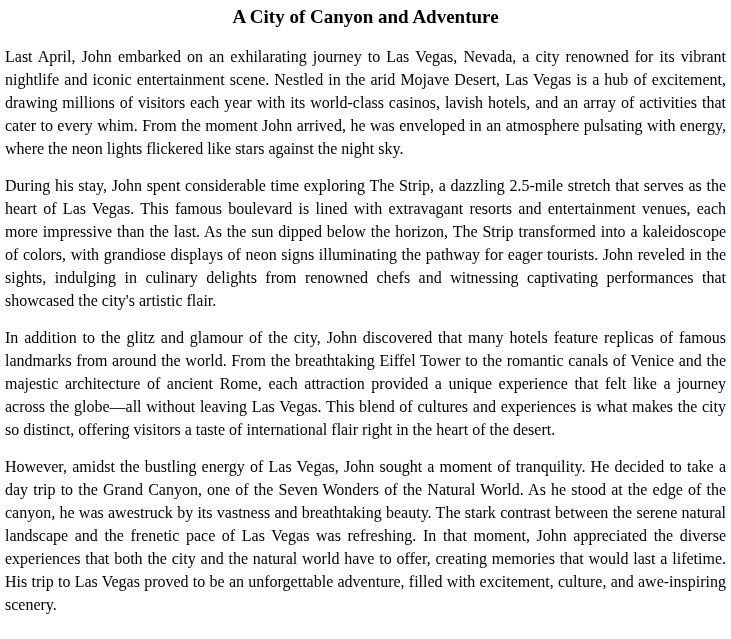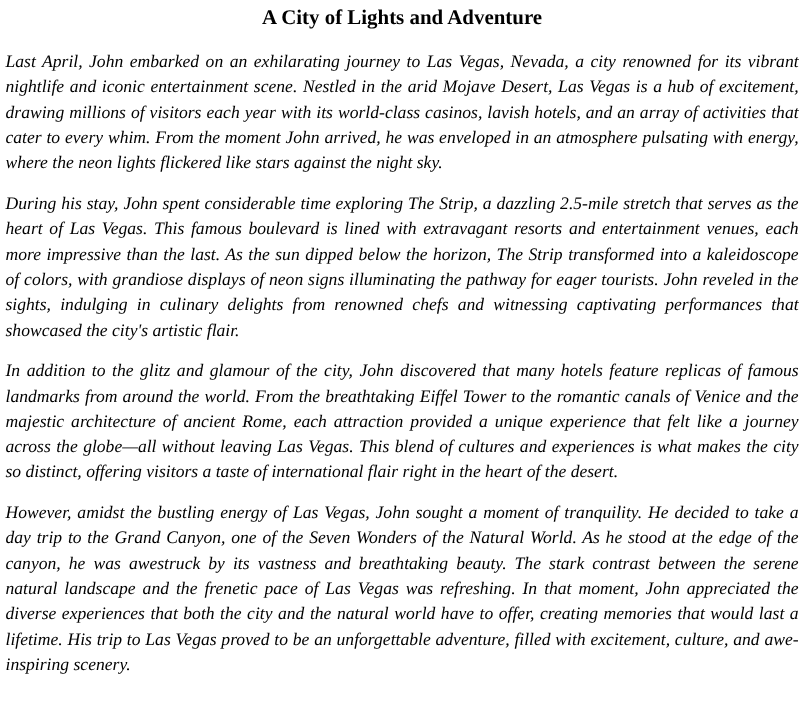--- a/index.html
+++ b/index.html
@@ -26,31 +26,30 @@
     line-height: 22px;
     font-weight: bold;
     text-align: center;
     margin: 0 0 17px 0;
   }
   .doc-paragraph {
     font-size: 16px;
     line-height: 23px;
     text-align: justify;
     margin: 0 0 14px 0;
-    font-style: italic;
   }
   .doc-paragraph:last-child {
     margin-bottom: 16px;
   }
 </style>
 </head>
 <body>
 
 <div class="page">
-  <h1 class="doc-title">A City of Lights and Adventure</h1>
+  <h1 class="doc-title">A City of Canyon and Adventure</h1>
 
   <p class="doc-paragraph">Last April, John embarked on an exhilarating journey to Las Vegas, Nevada, a city renowned for its vibrant nightlife and iconic entertainment scene. Nestled in the arid Mojave Desert, Las Vegas is a hub of excitement, drawing millions of visitors each year with its world-class casinos, lavish hotels, and an array of activities that cater to every whim. From the moment John arrived, he was enveloped in an atmosphere pulsating with energy, where the neon lights flickered like stars against the night sky.</p>
 
   <p class="doc-paragraph">During his stay, John spent considerable time exploring The Strip, a dazzling 2.5-mile stretch that serves as the heart of Las Vegas. This famous boulevard is lined with extravagant resorts and entertainment venues, each more impressive than the last. As the sun dipped below the horizon, The Strip transformed into a kaleidoscope of colors, with grandiose displays of neon signs illuminating the pathway for eager tourists. John reveled in the sights, indulging in culinary delights from renowned chefs and witnessing captivating performances that showcased the city's artistic flair.</p>
 
   <p class="doc-paragraph">In addition to the glitz and glamour of the city, John discovered that many hotels feature replicas of famous landmarks from around the world. From the breathtaking Eiffel Tower to the romantic canals of Venice and the majestic architecture of ancient Rome, each attraction provided a unique experience that felt like a journey across the globe—all without leaving Las Vegas. This blend of cultures and experiences is what makes the city so distinct, offering visitors a taste of international flair right in the heart of the desert.</p>
 
   <p class="doc-paragraph">However, amidst the bustling energy of Las Vegas, John sought a moment of tranquility. He decided to take a day trip to the Grand Canyon, one of the Seven Wonders of the Natural World. As he stood at the edge of the canyon, he was awestruck by its vastness and breathtaking beauty. The stark contrast between the serene natural landscape and the frenetic pace of Las Vegas was refreshing. In that moment, John appreciated the diverse experiences that both the city and the natural world have to offer, creating memories that would last a lifetime. His trip to Las Vegas proved to be an unforgettable adventure, filled with excitement, culture, and awe-inspiring scenery.</p>
 </div>
 

